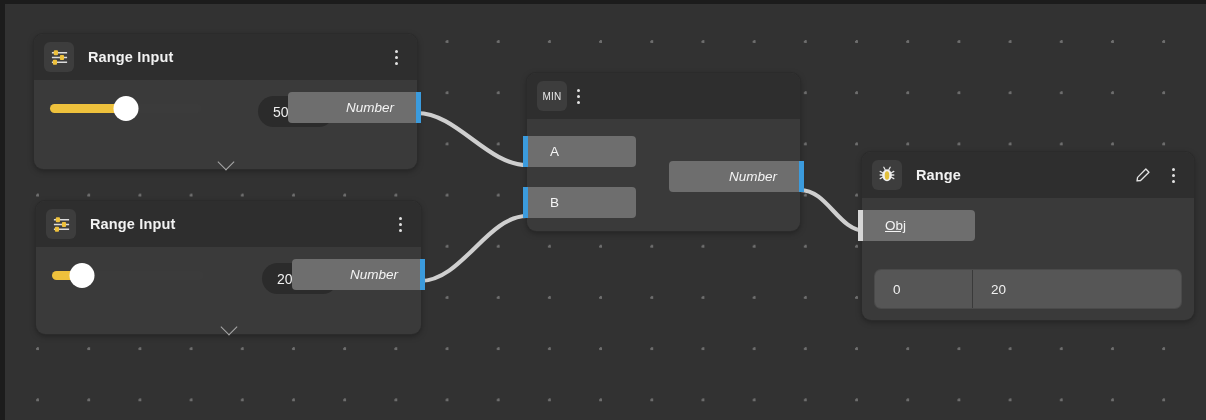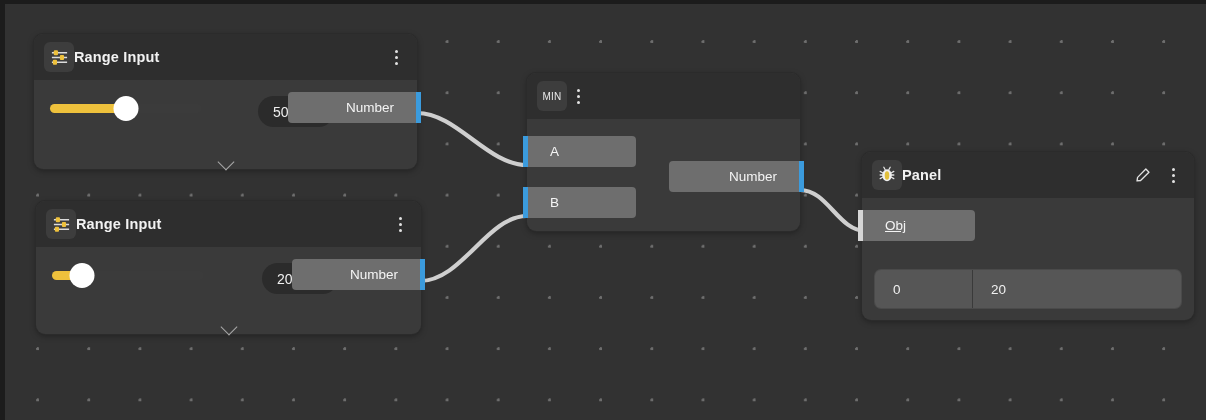--- a/index.html
+++ b/index.html
@@ -72,20 +72,21 @@
     flex: 0 0 auto;
     overflow: hidden;
   }
   .node-badge.text-badge {
     color: #e9e9e9;
     font-size: 10px;
     letter-spacing: .3px;
     font-weight: 400;
   }
   .node-title {
+    margin-left: 14px;
     color: #f2f2f2;
     font-size: 14.5px;
     font-weight: bold;
     letter-spacing: .15px;
     white-space: nowrap;
     flex: 1 1 auto;
   }
   .hdr-btn {
     width: 22px;
     height: 26px;
@@ -132,20 +133,21 @@
   .port-in.obj-port {
     border-left-color: #d6d6d6;
   }
   .port-out {
     right: -4px;
     padding-left: 18px;
     padding-right: 22px;
     border-radius: 4px 0 0 4px;
     border-right: 5px solid #3b9bdd;
     justify-content: flex-end;
+    font-style: italic;
   }
 
   
   .range-row {
     position: relative;
     height: 62px;
   }
   .slider {
     position: absolute;
     left: 16px;
@@ -407,21 +409,21 @@
           <line x1="3.5" y1="15" x2="7" y2="13" stroke="#e4e4e4" stroke-width="1.4" stroke-linecap="round"></line>
           <line x1="18.5" y1="7" x2="15" y2="9" stroke="#e4e4e4" stroke-width="1.4" stroke-linecap="round"></line>
           <line x1="18.5" y1="11" x2="15.2" y2="11" stroke="#e4e4e4" stroke-width="1.4" stroke-linecap="round"></line>
           <line x1="18.5" y1="15" x2="15" y2="13" stroke="#e4e4e4" stroke-width="1.4" stroke-linecap="round"></line>
           <line x1="7.5" y1="2.5" x2="9" y2="5.2" stroke="#e4e4e4" stroke-width="1.4" stroke-linecap="round"></line>
           <line x1="14.5" y1="2.5" x2="13" y2="5.2" stroke="#e4e4e4" stroke-width="1.4" stroke-linecap="round"></line>
           <ellipse cx="11" cy="11.2" rx="5.2" ry="6.6" fill="#f0f0f0"></ellipse>
           <ellipse cx="11" cy="11.6" rx="2.5" ry="4.6" fill="#e2c03c"></ellipse>
         </svg>
       </div>
-      <div class="node-title">Panel</div>
+      <div class="node-title">Range</div>
       <div class="hdr-btn" style="margin-right:8px;">
         <svg class="pencil" width="16" height="16" viewBox="0 0 18 18" aria-hidden="true">
           <path d="M12.2 2.3 L15.7 5.8 L6.3 15.2 L2.3 15.7 L2.9 11.7 Z" fill="none" stroke="#e2e2e2" stroke-width="1.5" stroke-linejoin="round"></path>
         </svg>
       </div>
       <div class="hdr-btn" style="flex:0 0 auto;">
         <span class="kebab">
             <i></i>
             <i></i>
             <i></i>

